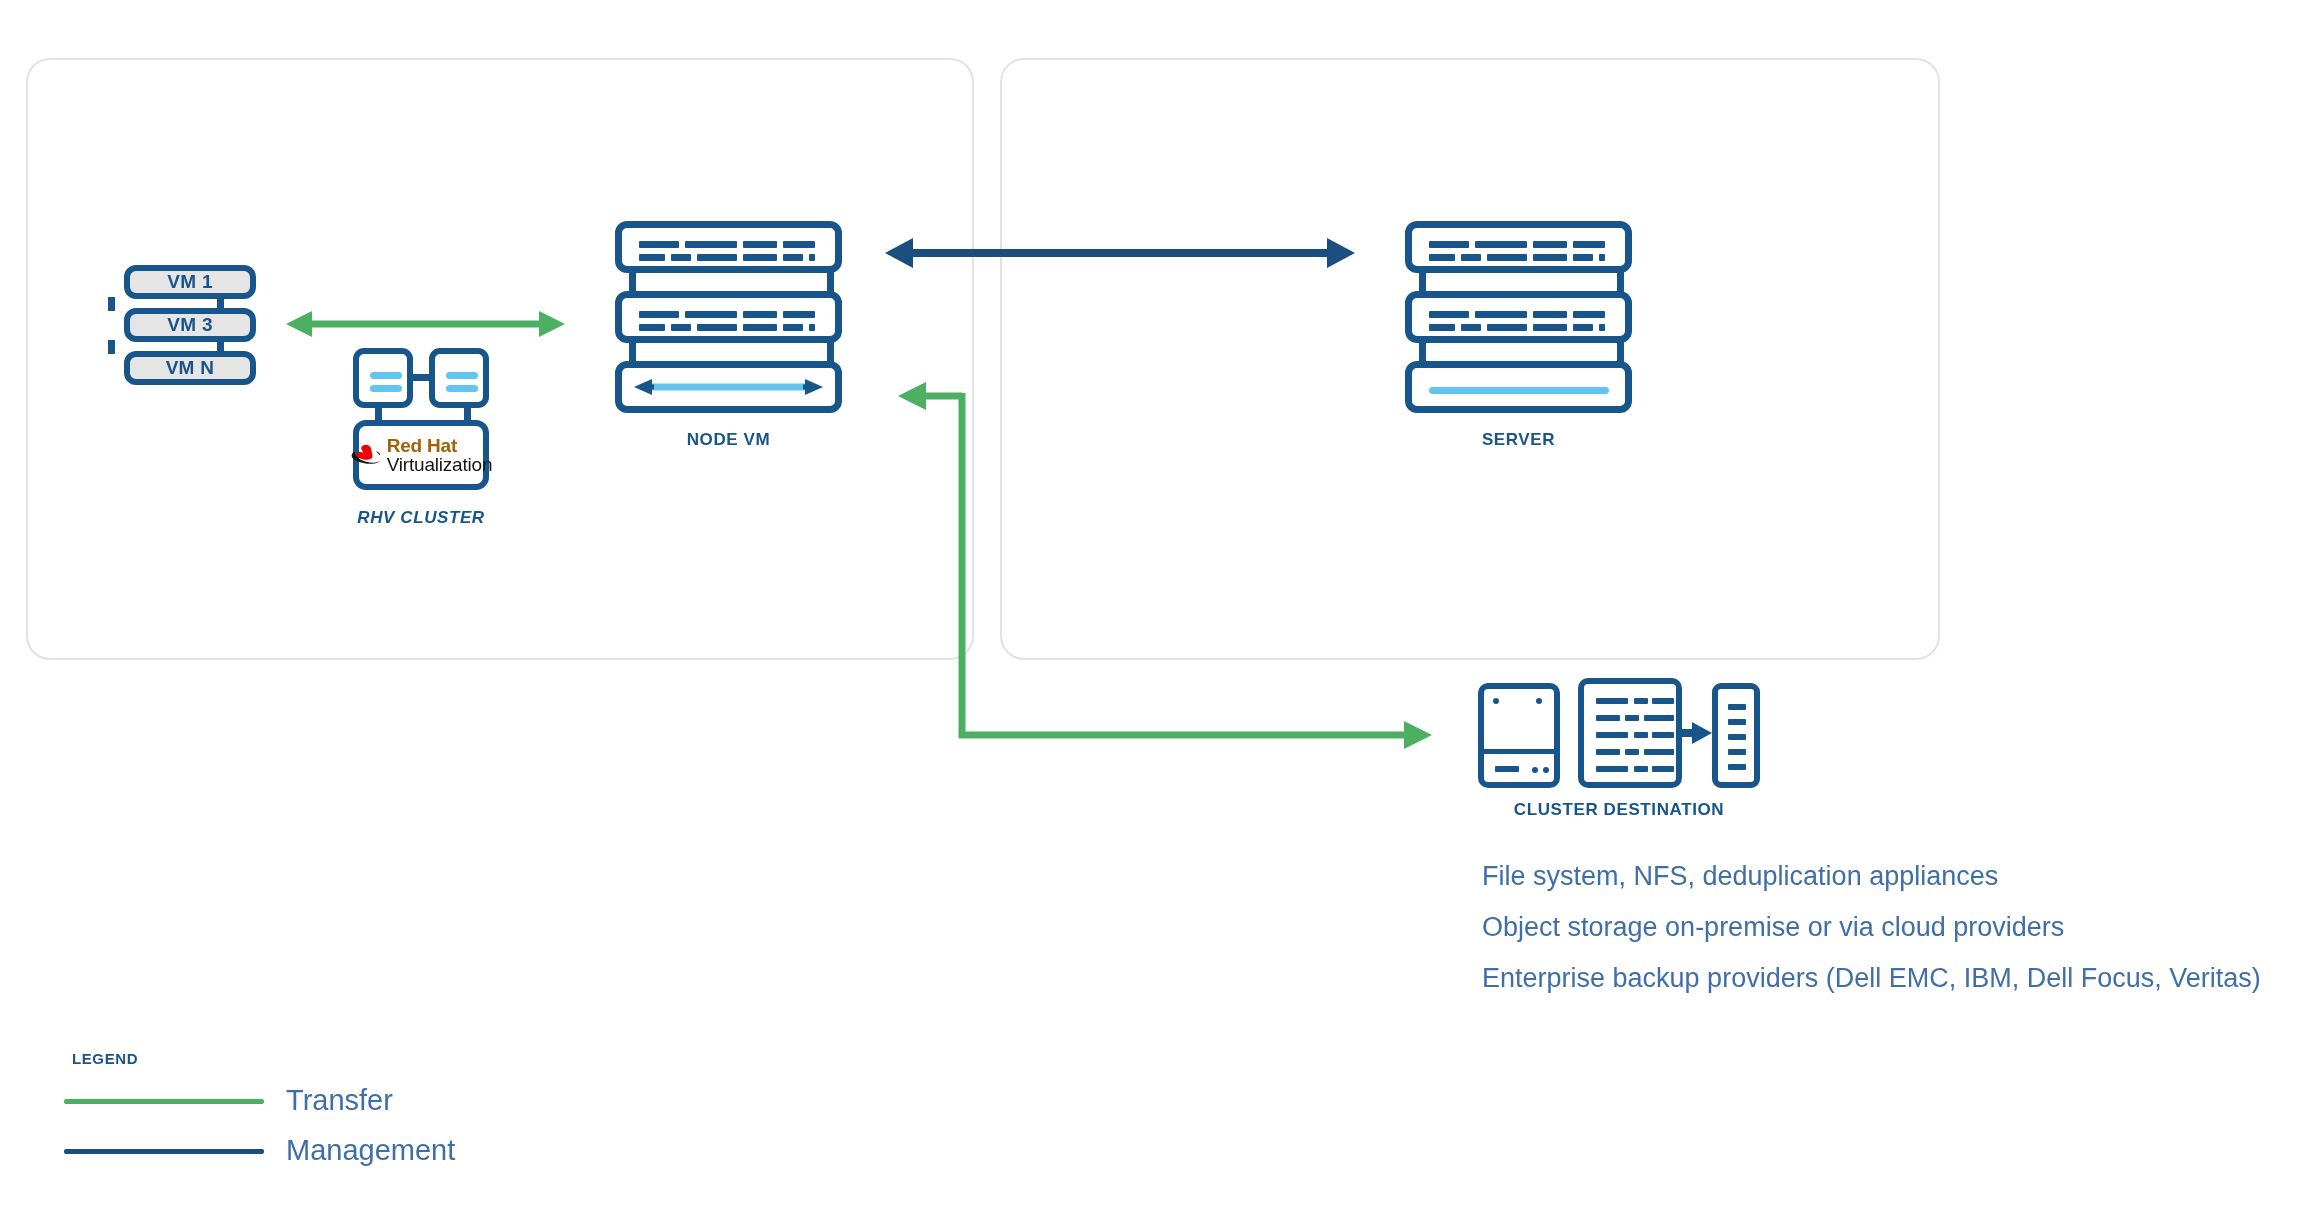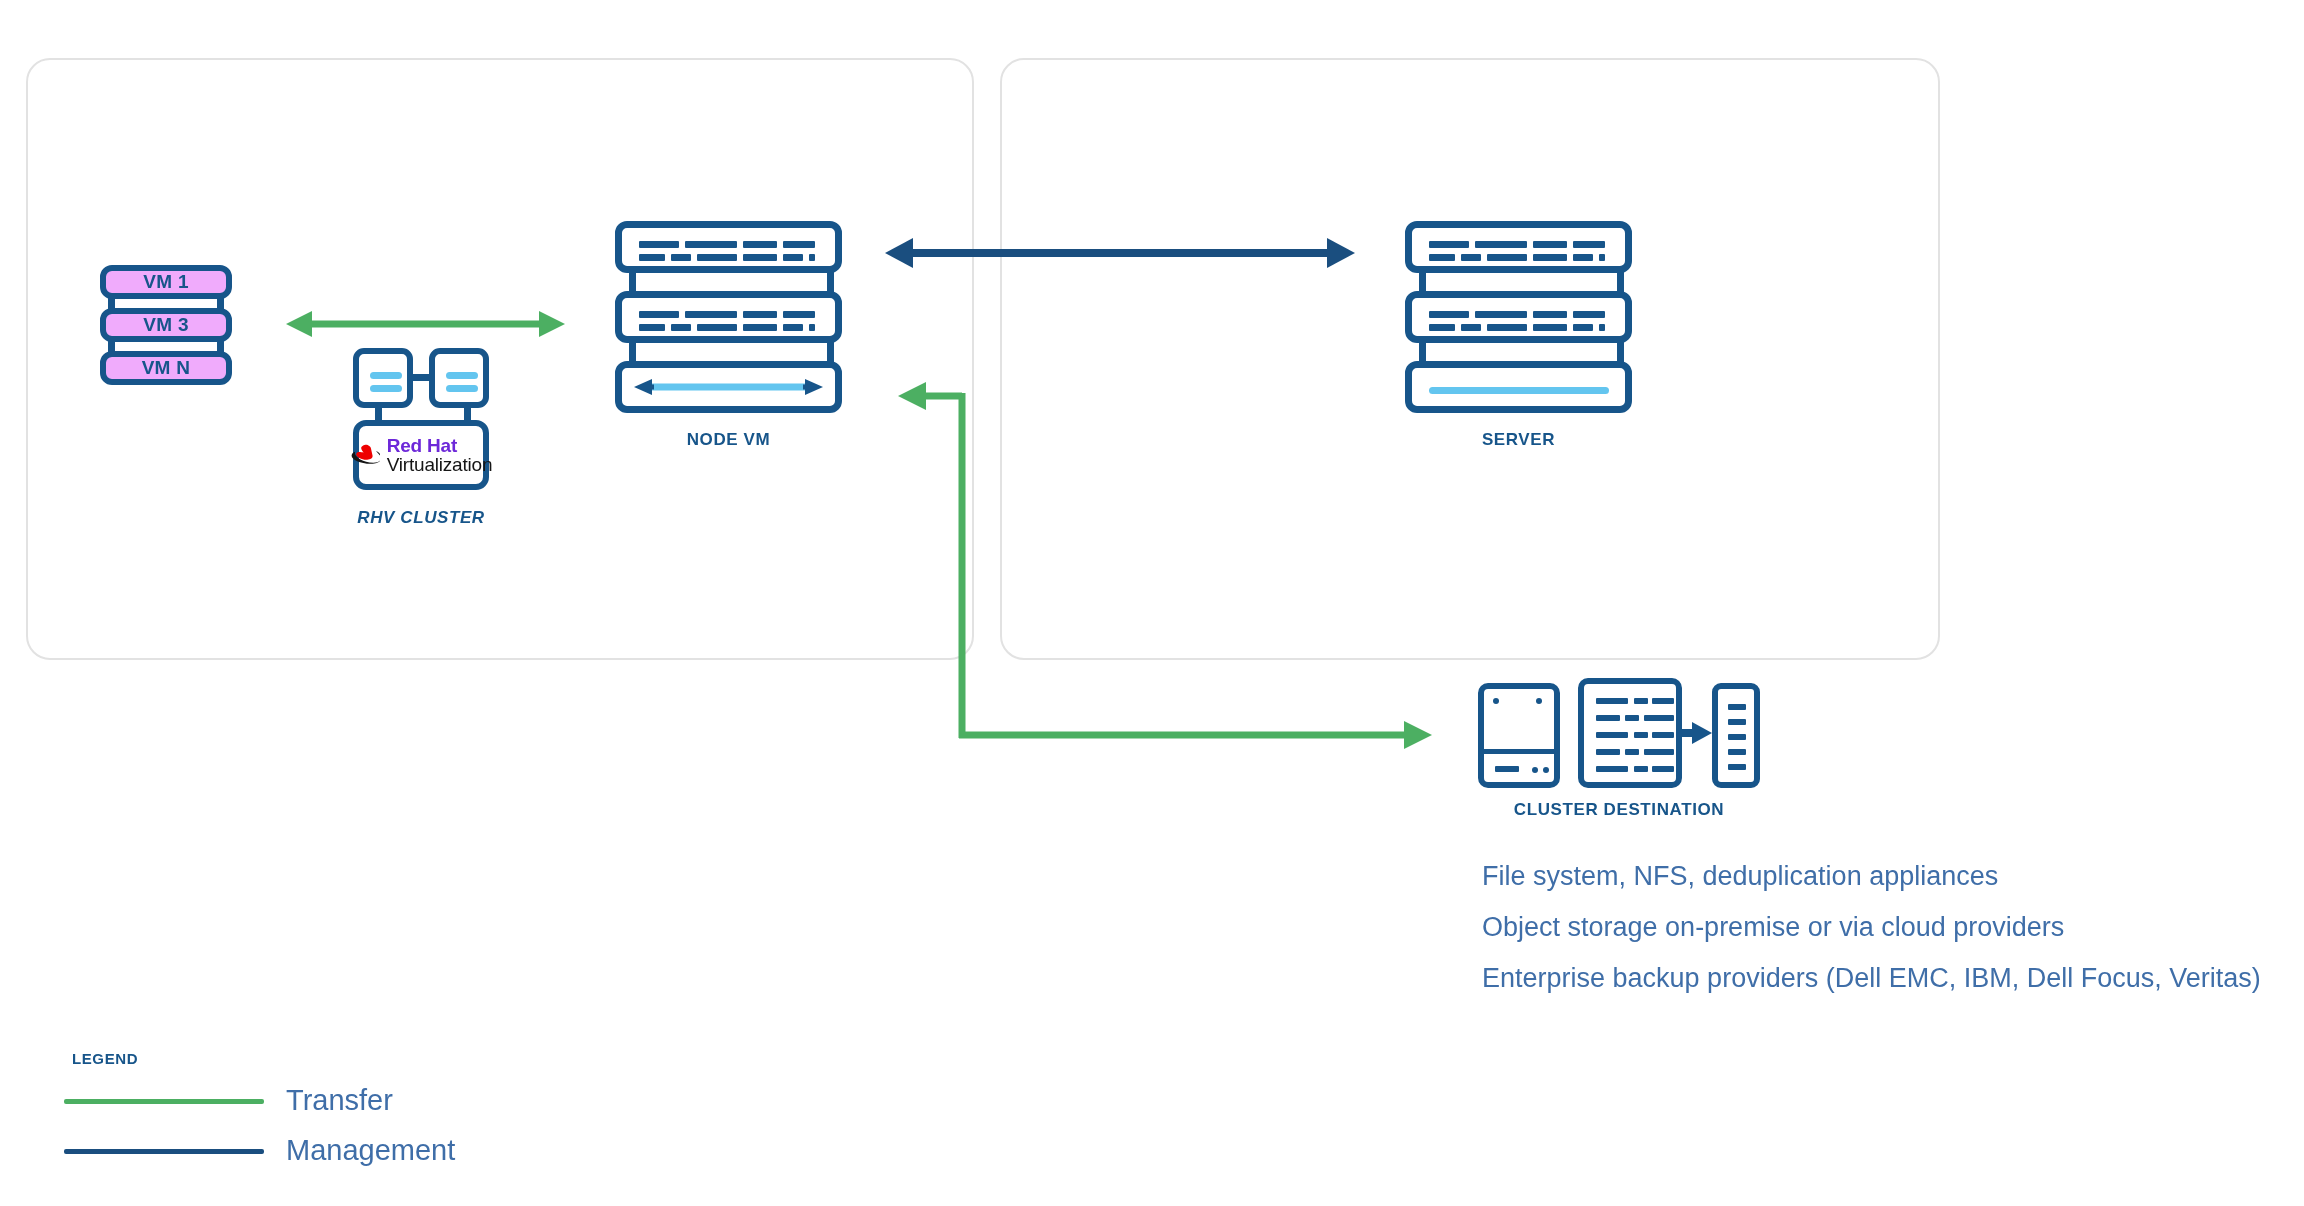--- a/index.html
+++ b/index.html
@@ -62,28 +62,29 @@
     letter-spacing: 0.6px;
     white-space: nowrap;
     text-align: center;
   }
 
   
   .vm-box {
     position: absolute;
     border: 6px solid #17558a;
     border-radius: 12px;
-    background: #f0abfc;
+    background: #e5e5e5;
     box-sizing: border-box;
     color: #17558a;
     font-weight: bold;
     font-size: 19px;
     display: flex;
     justify-content: center;
     letter-spacing: 0.3px;
+    margin-left: 24px;
   }
 
   
   .rhv-node {
     position: absolute;
     border: 6px solid #17558a;
     border-radius: 11px;
     background: #fff;
     box-sizing: border-box;
   }
@@ -99,21 +100,21 @@
   }
   .rh-logo-wrap {
     display: flex;
     align-items: center;
     gap: 7px;
   }
   .rh-text { line-height: 1.02; }
   .rh-text .l1 {
     font-weight: bold;
     font-size: 19px;
-    color: #6d28d9;
+    color: #a16207;
     letter-spacing: -0.2px;
   }
   .rh-text .l2 {
     font-size: 19px;
     color: #151515;
     letter-spacing: -0.2px;
   }
 
   
   .bd-box {

